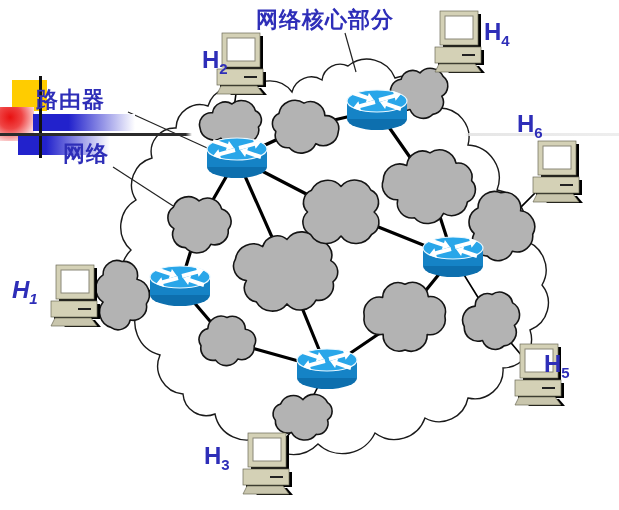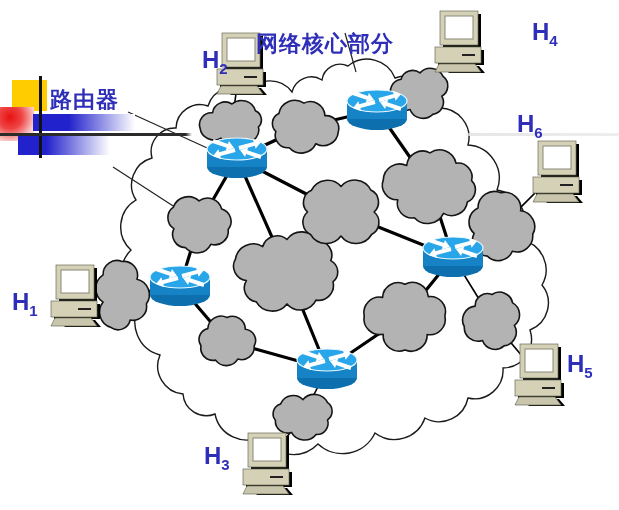--- a/index.html
+++ b/index.html
@@ -12,22 +12,22 @@
   #deco-yellow{left:12px;top:80px;width:35px;height:31px;}
   #deco-red{left:0px;top:107px;width:34px;height:34px;}
   #deco-bluebar1{left:33px;top:114px;width:102px;height:17px;}
   #deco-bluebar2{left:18px;top:133px;width:100px;height:22px;}
   #deco-vline{left:39px;top:76px;width:3px;height:82px;}
   #deco-hline{left:0px;top:133px;width:619px;height:3px;}
   #net-svg{position:absolute;left:0;top:0;z-index:2;}
   #labels{position:absolute;inset:0;z-index:4;pointer-events:none;}
   .lbl{position:absolute;color:var(--lbl,#2e2eb8);white-space:nowrap;}
   .cn{font-size:22px;letter-spacing:1px;font-weight:600;}
-  #lbl-core{left:256px;top:5px;margin-top:24px;}
-  #lbl-router{left:50px;top:85px;}
+  #lbl-core{left:256px;top:5px;}
+  #lbl-router{left:36px;top:85px;}
   #lbl-network{left:63px;top:139px;}
   #lbl-host{left:14px;top:213px;}
   .hlabel{position:absolute;color:var(--lbl,#2e2eb8);font-size:24px;font-weight:600;white-space:nowrap;}
   .hlabel sub{font-size:15px;line-height:0;}
 </style>
 </head>
 <body>
 
 <div id="slide">
 
@@ -165,20 +165,21 @@
       <rect x="538" y="141" width="38" height="34" fill="#d4d1b6" stroke="#6b6a58" stroke-width="0.7"></rect>
       <rect x="543" y="146" width="28" height="23" fill="#ffffff" stroke="#8a8878" stroke-width="1"></rect>
       <rect x="533" y="177" width="46" height="16" fill="#d4d1b6" stroke="#6b6a58" stroke-width="0.7"></rect>
       <line x1="560" y1="185" x2="573" y2="185" stroke="#222" stroke-width="2"></line>
       <polygon points="537,194 573,194 579,202 533,202" fill="#c9c6ad" stroke="#6b6a58" stroke-width="0.7"></polygon>
     </svg>
 
   <div id="labels">
     <div class="lbl cn" id="lbl-core">网络核心部分</div>
     <div class="lbl cn" id="lbl-router">路由器</div>
-  <div class="hlabel" style="left: 12px; top: 288px;"><span>H</span><sub>1</sub></div>
+    <div class="lbl cn" id="lbl-network">网络</div>
+  <div class="hlabel" style="left: 12px; top: 276px; font-style: italic;"><span>H</span><sub>1</sub></div>
       <div class="hlabel" style="left: 170px; top: 46px; margin-left: 32px;"><span>H</span><sub>2</sub></div>
       <div class="hlabel" style="left: 204px; top: 442px; text-align: right;"><span>H</span><sub>3</sub></div>
-      <div class="hlabel" style="left: 484px; top: 18px; margin-left: 48px;"><span>H</span><sub>4</sub></div>
-      <div class="hlabel" style="left: 567px; top: 350px;"><span>H</span><sub>5</sub></div>
+      <div class="hlabel" style="left: 484px; top: 18px;"><span>H</span><sub>4</sub></div>
+      <div class="hlabel" style="left: 544px; top: 350px;"><span>H</span><sub>5</sub></div>
       <div class="hlabel" style="left: 517px; top: 110px;"><span>H</span><sub>6</sub></div>
     </div>
 </div>
 
 </body></html>

